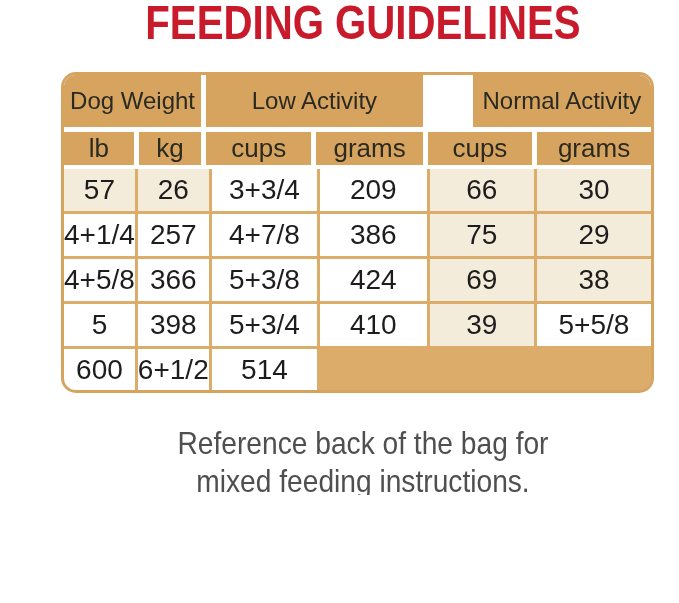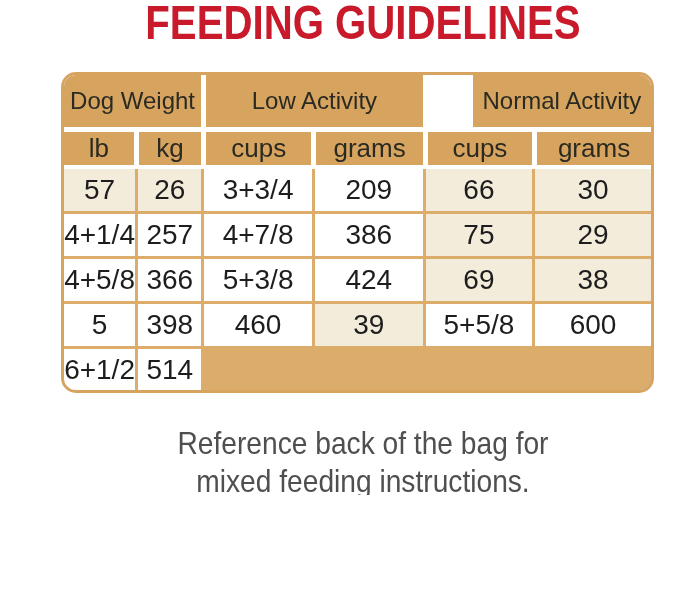--- a/index.html
+++ b/index.html
@@ -186,21 +186,22 @@
       <div class="cell weight">29</div>
       <div class="cell">4+5/8</div>
       <div class="cell">366</div>
       <div class="cell">5+3/8</div>
       <div class="cell">424</div>
 
       <div class="cell weight">69</div>
       <div class="cell weight">38</div>
       <div class="cell">5</div>
       <div class="cell">398</div>
-      <div class="cell">460</div>
+      <div class="cell">5+3/4</div>
+      <div class="cell">410</div>
 
       <div class="cell weight">39</div>
       <div class="cell">5+5/8</div>
       <div class="cell">600</div>
       <div class="cell">6+1/2</div>
       <div class="cell">514</div>
     </div>
   </div>
 
   <div class="note">

